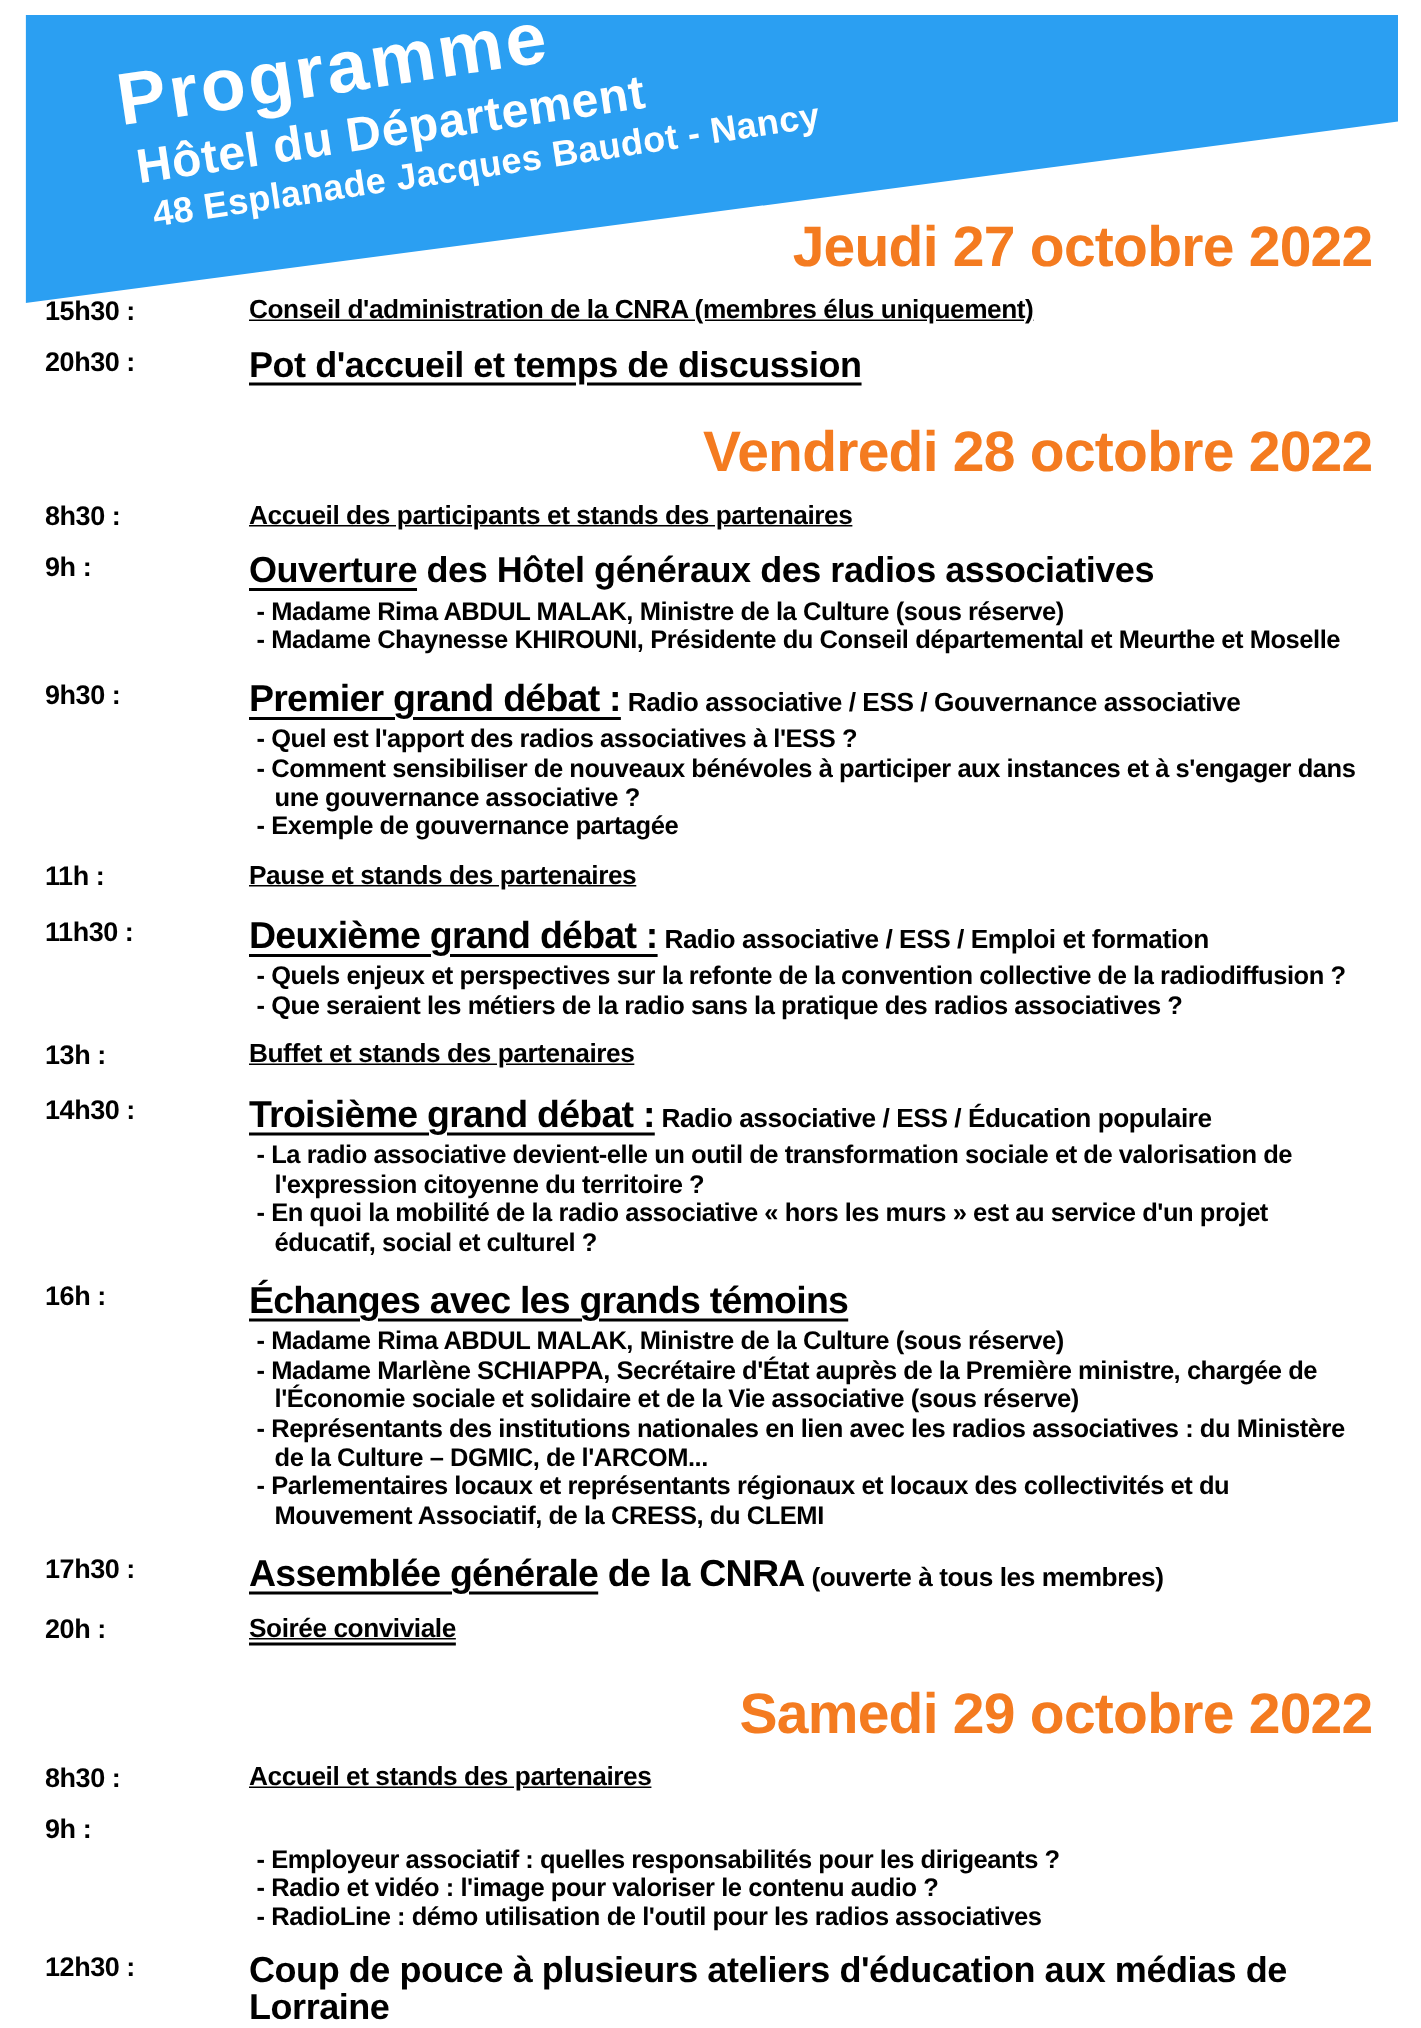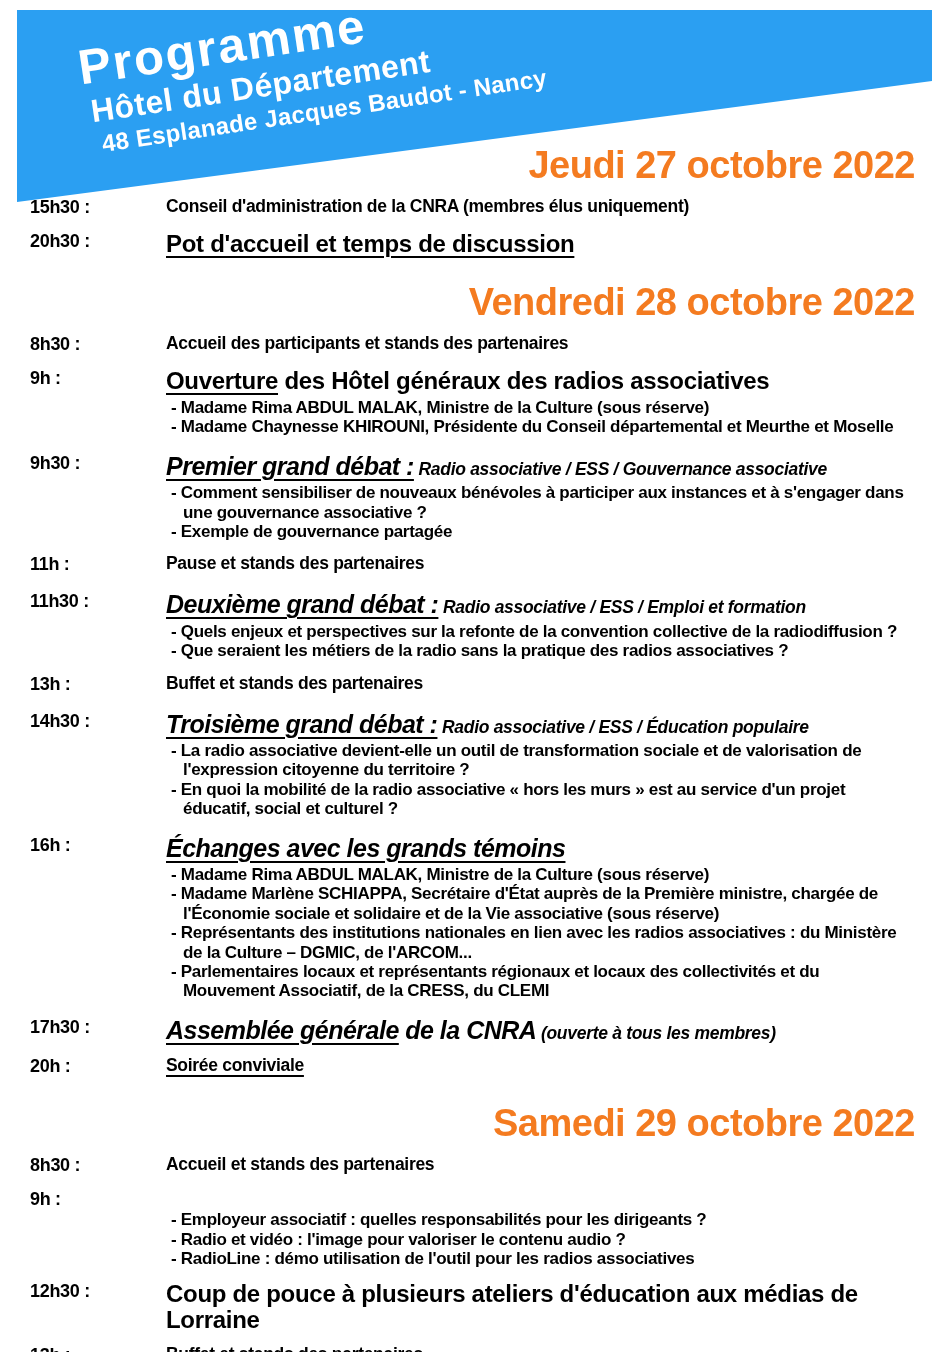--- a/index.html
+++ b/index.html
@@ -92,23 +92,23 @@
   .time {
     flex: 0 0 88px;
     font-size: 18px;
     font-weight: bold;
     letter-spacing: -0.3px;
     white-space: nowrap;
   }
   .body-col { flex: 1 1 auto; min-width: 0; }
 
   .title { line-height: 1.06; letter-spacing: -0.3px; }
-  .size-sm .title { font-size: 17.5px; font-weight: bold; }
+  .size-sm .title { font-size: 17.5px; font-weight: bold; text-decoration: underline; }
   .size-md .title { font-size: 24px; font-weight: bold; }
-  .size-lg .title { font-size: 25px;   font-weight: bold; letter-spacing: -0.5px; font-style: italic; }
+  .size-lg .title { font-size: 25px;   font-weight: bold; letter-spacing: -0.5px; }
 
   .seg.u {
     text-decoration: underline;
     text-decoration-thickness: 2px;
     text-underline-offset: 4px;
   }
   .tail {
     font-size: 17.5px;
     font-weight: bold;
     letter-spacing: -0.3px;
@@ -165,20 +165,21 @@
           <div class="bullet">- Madame Rima ABDUL MALAK, Ministre de la Culture (sous réserve)</div>
           <div class="bullet">- Madame Chaynesse KHIROUNI, Présidente du Conseil départemental et Meurthe et Moselle</div>
         </div>
       </div>
     </div>
     <div class="event size-lg">
       <div class="time">9h30 :</div>
       <div class="body-col">
         <div class="title"><span class="seg u">Premier grand débat :</span><span class="tail"> Radio associative / ESS / Gouvernance associative</span></div>
         <div class="bullets">
+          <div class="bullet">- Quel est l'apport des radios associatives à l'ESS ?</div>
           <div class="bullet">- Comment sensibiliser de nouveaux bénévoles à participer aux instances et à s'engager dans une gouvernance associative ?</div>
           <div class="bullet">- Exemple de gouvernance partagée</div>
         </div>
       </div>
     </div>
     <div class="event size-sm">
       <div class="time">11h :</div>
       <div class="body-col">
         <div class="title"><span class="seg">Pause et stands des partenaires</span></div>
       </div>

